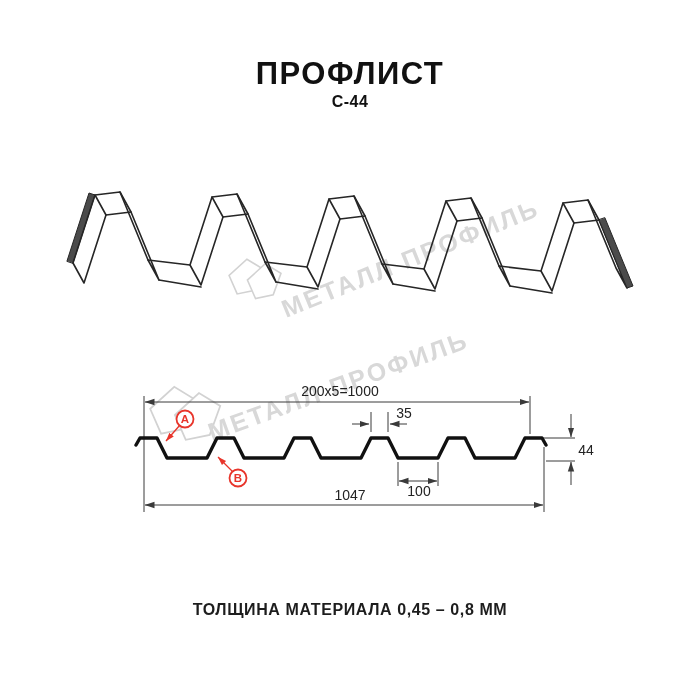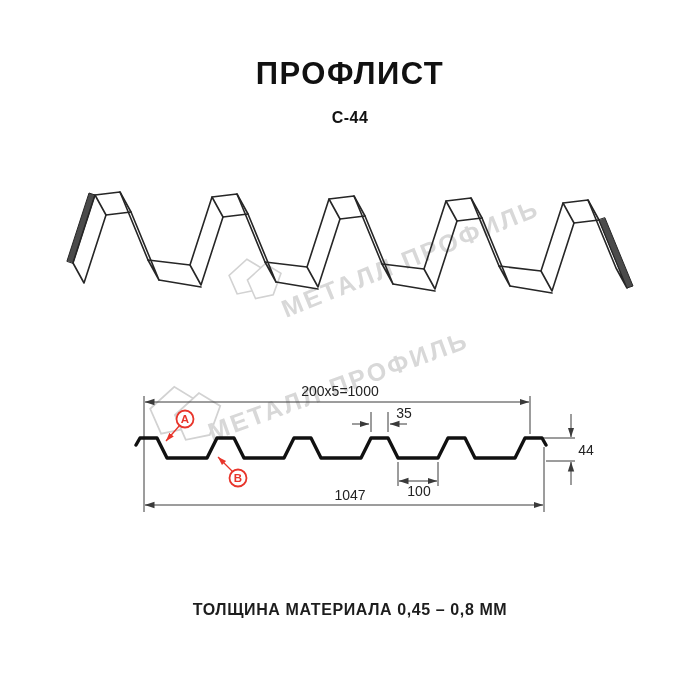--- a/index.html
+++ b/index.html
@@ -13,21 +13,21 @@
   }
   .header{
     position:absolute;top:56px;left:0;width:700px;
     text-align:center;
   }
   .title{
     font-size:31px;font-weight:800;letter-spacing:1.5px;
     color:#111;
   }
   .subtitle{
-    margin-top:17px;
+    margin-top:1px;
     font-size:16px;font-weight:700;letter-spacing:.5px;
     color:#111;
   }
   .footer{
     position:absolute;top:601px;left:0;width:700px;
     text-align:center;
     font-size:16px;font-weight:600;letter-spacing:.6px;
     color:#1d1d1d;
   }
   svg{position:absolute;top:0;left:0;}

